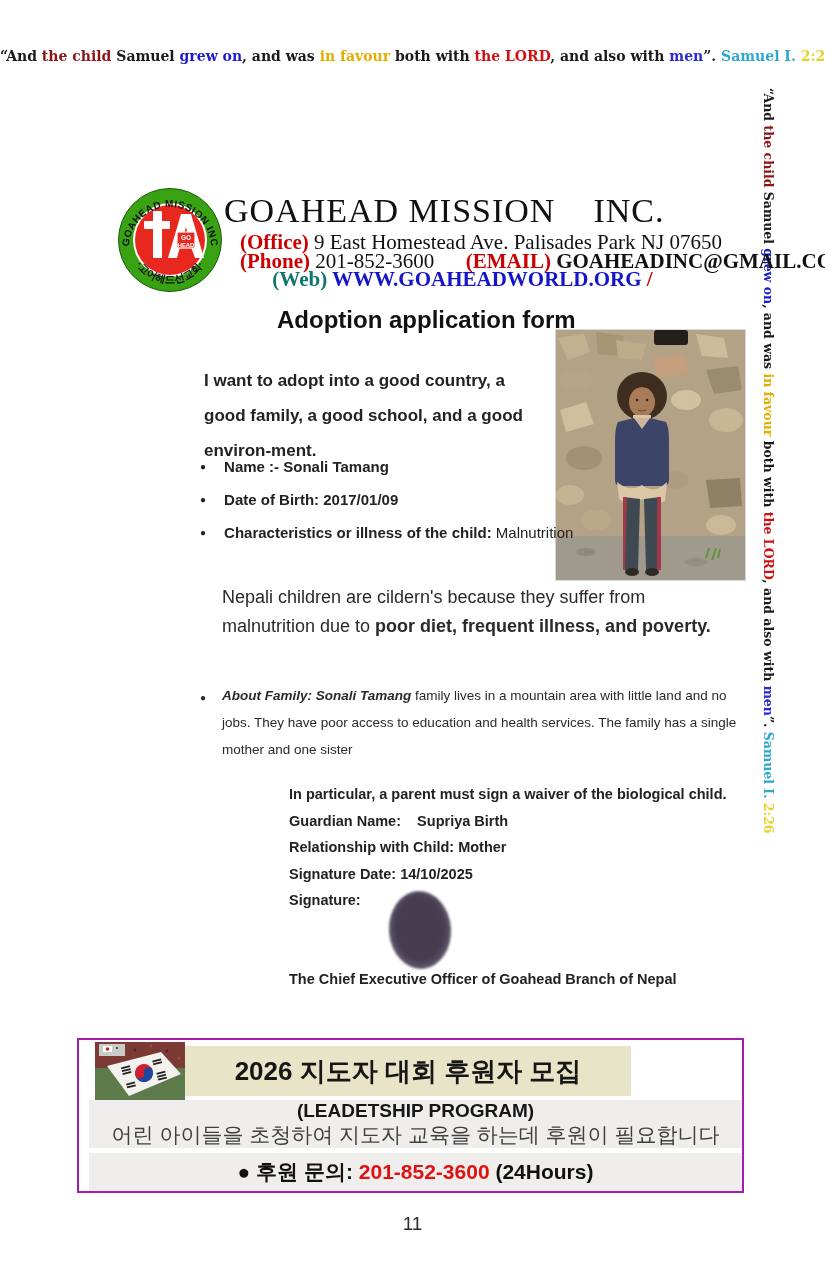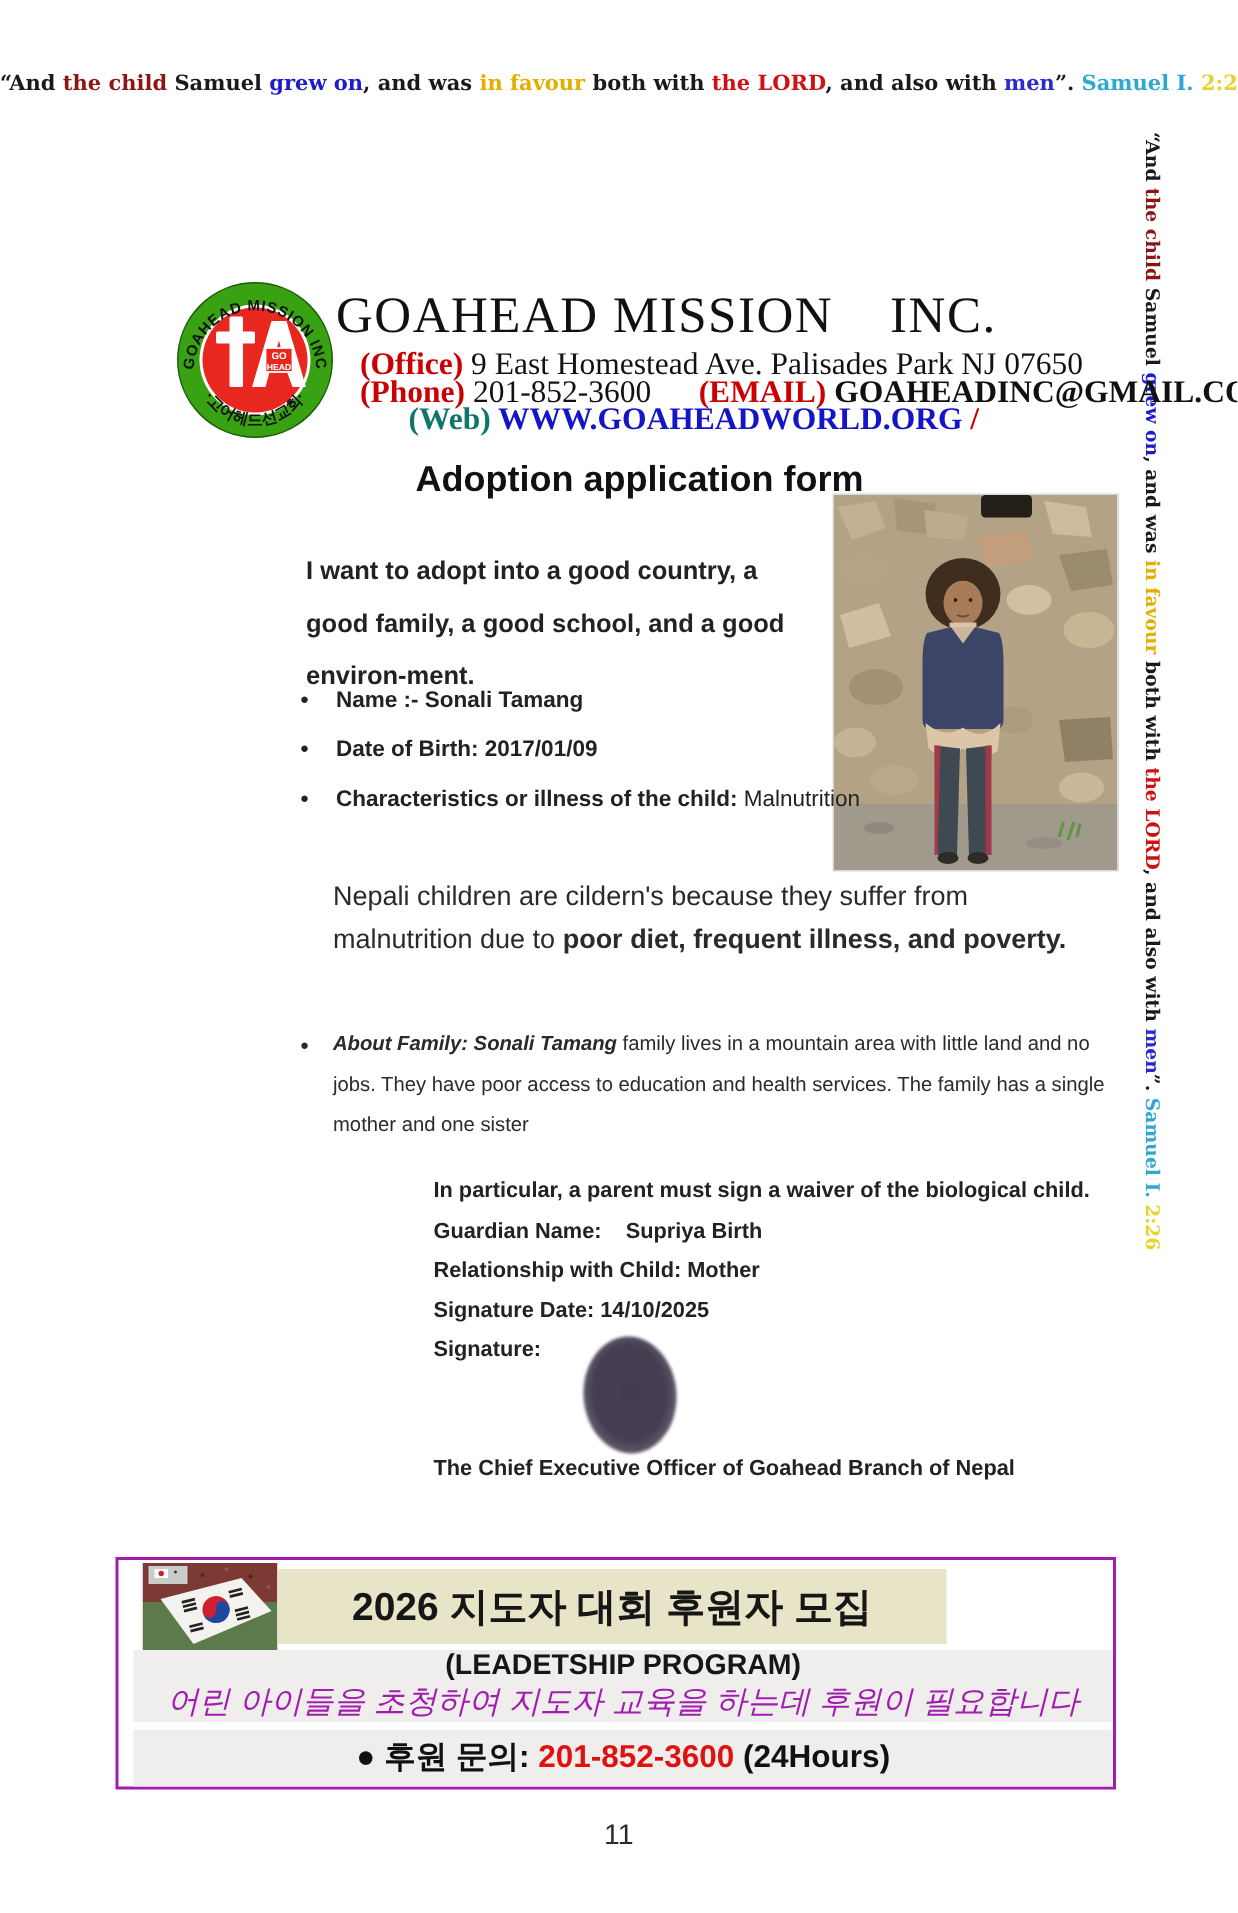--- a/index.html
+++ b/index.html
@@ -48,21 +48,21 @@
   .ceo-line{position:absolute;left:289px;top:971px;font-size:14.5px;font-weight:bold;color:#222;}
 
   
   .banner{position:absolute;left:77px;top:1038px;width:667px;height:155px;border:2px solid #a21caf;
           box-sizing:border-box;background:#fff;}
   .flag{position:absolute;left:16px;top:2px;width:90px;height:58px;}
   .banner-titlebar{position:absolute;left:106px;top:6px;width:446px;height:50px;background:#e7e4c8;
                    text-align:center;line-height:50px;font-size:26px;font-weight:bold;color:#161616;}
   .banner-gray1{position:absolute;left:10px;right:0;top:60px;height:48px;background:#efeeec;text-align:center;}
   .banner-subtitle{font-size:19px;font-weight:bold;line-height:22px;color:#161616;}
-  .banner-desc{font-size:21px;line-height:25px;color:#a21caf;font-style:italic;}
+  .banner-desc{font-size:21px;line-height:25px;color:#404040;}
   .banner-gray2{position:absolute;left:10px;right:0;top:113px;height:38px;background:#efeeec;
                 text-align:center;line-height:38px;font-size:21px;color:#161616;}
 
   .page-number{position:absolute;left:0;width:825px;top:1213px;text-align:center;font-size:19px;color:#2b2b2b;}
 </style>
 </head>
 <body>
 
 <div id="page">
 

